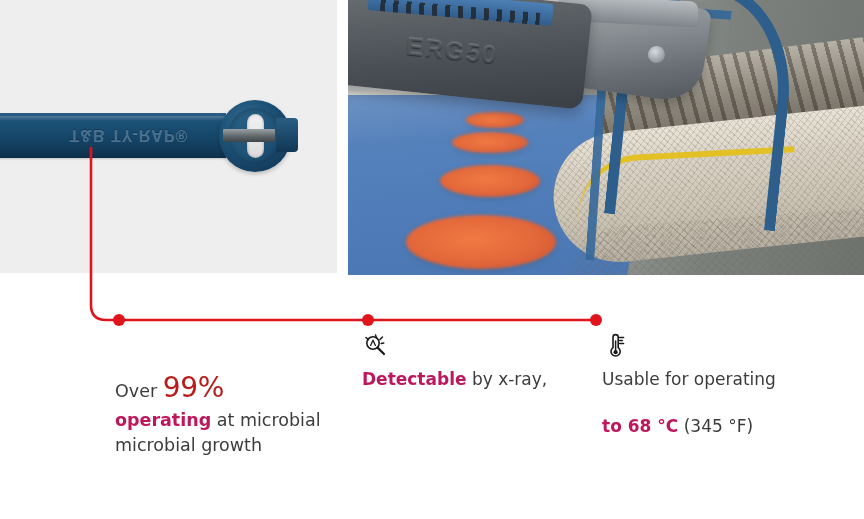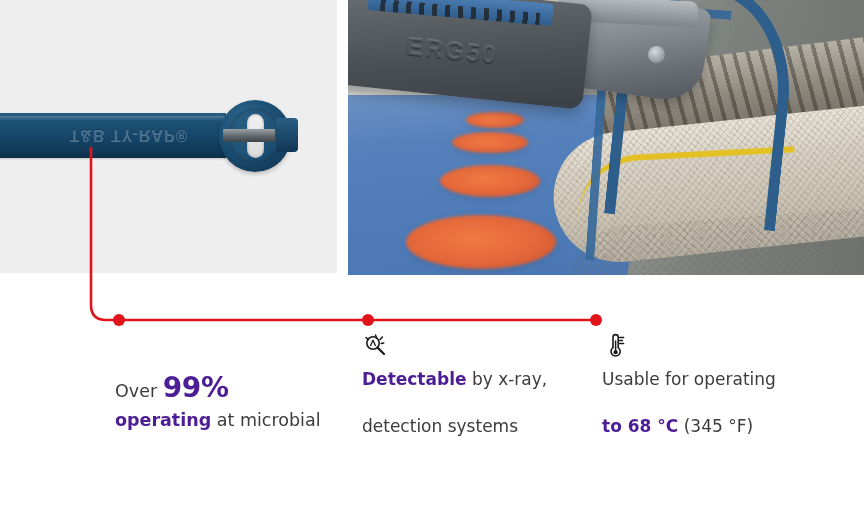--- a/index.html
+++ b/index.html
@@ -222,23 +222,23 @@
   .f1{left:115px;width:215px;}
   .f2{left:362px;width:200px;}
   .f3{left:602px;width:200px;}
 
   .f-icon{height:30px;margin-bottom:6px;}
   .f-text{
     font-size:17px;line-height:1.37;color:#3c3c3c;
     font-family:"DejaVu Sans", sans-serif;
     font-weight:normal;
   }
-  .f-text b{color:#4c1d95;font-weight:bold;}
+  .f-text b{color:#be185d;font-weight:bold;}
   .f1 .f-text{font-size:17.5px;line-height:1.42;}
-  .big99{font-size:28px;font-weight:bold;color:#4c1d95;letter-spacing:-.3px;text-align:right;}
+  .big99{font-size:28px;font-weight:normal;color:#b91c1c;letter-spacing:-.3px;text-align:right;}
 </style>
 </head>
 <body>
 
 <div class="stage">
 
   <div class="left-panel">
     <div class="tie-wrap">
       <div class="tie-strap"></div>
       <div class="tie-emboss">T&amp;B TY-RAP®</div>
@@ -286,36 +286,36 @@
     <circle cx="596" cy="180" r="6" fill="#e1141b"></circle>
   </svg>
 
   <div class="features">
 
     <div class="feature f1">
       <div class="f-icon"></div>
       <div class="f-text">
         <span>Over </span><span class="big99">99%</span><br>
         <b>operating</b><span> at microbial</span><br>
+        <span>microbial growth</span>
       </div>
     </div>
 
     <div class="feature f2">
       <div class="f-icon">
         <svg width="28" height="28" viewBox="0 0 28 28">
           <circle cx="11" cy="11" r="6.2" fill="none" stroke="#1a1a1a" stroke-width="1.6"></circle>
           <line x1="15.6" y1="15.6" x2="22" y2="22" stroke="#1a1a1a" stroke-width="2.2" stroke-linecap="round"></line>
           <path d="M8.6,13.4 L11,8.2 L13.4,13.4" fill="none" stroke="#1a1a1a" stroke-width="1.3" stroke-linecap="round" stroke-linejoin="round"></path>
           <path d="M4,5.5 L6.4,7.6 M13.5,3 L14.6,5.9 M20.5,5 L18,7.6 M21.8,11 L19.2,11.6" stroke="#1a1a1a" stroke-width="1.5" stroke-linecap="round" fill="none"></path>
         </svg>
       </div>
       <div class="f-text">
         <b>Detectable</b><span> by x-ray,</span><br>
         <br>
-        <span>detection systems</span>
       </div>
     </div>
 
     <div class="feature f3">
       <div class="f-icon">
         <svg width="28" height="28" viewBox="0 0 28 28">
           <path d="M11,5.2 a2.6,2.6 0 0 1 5.2,0 v10.4 a4.6,4.6 0 1 1 -5.2,0 Z" fill="none" stroke="#1a1a1a" stroke-width="1.6"></path>
           <circle cx="13.6" cy="20.2" r="2.1" fill="#1a1a1a"></circle>
           <line x1="13.6" y1="9" x2="13.6" y2="18.6" stroke="#1a1a1a" stroke-width="1.5" stroke-linecap="round"></line>
           <path d="M17.6,5.4 h4 M17.6,8.4 h2.8 M17.6,11.4 h4" stroke="#1a1a1a" stroke-width="1.5" stroke-linecap="round"></path>

